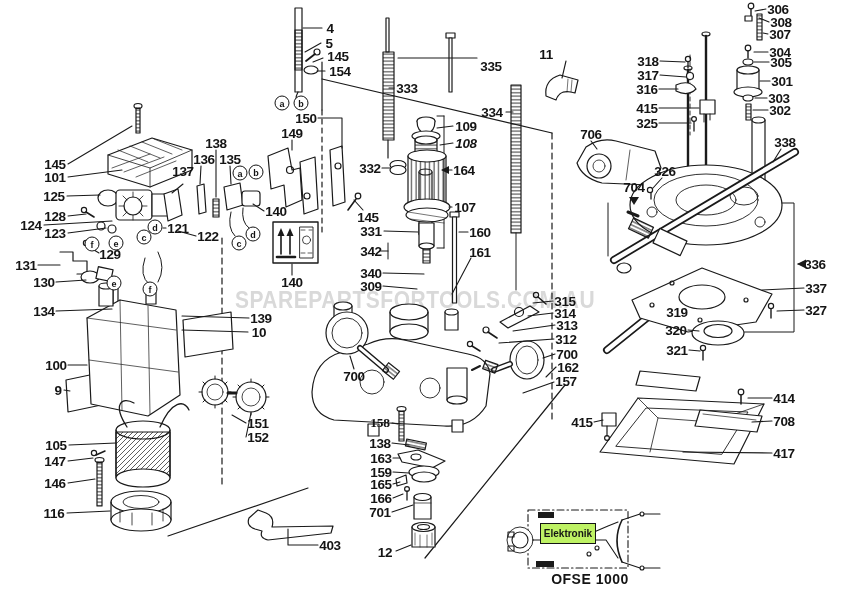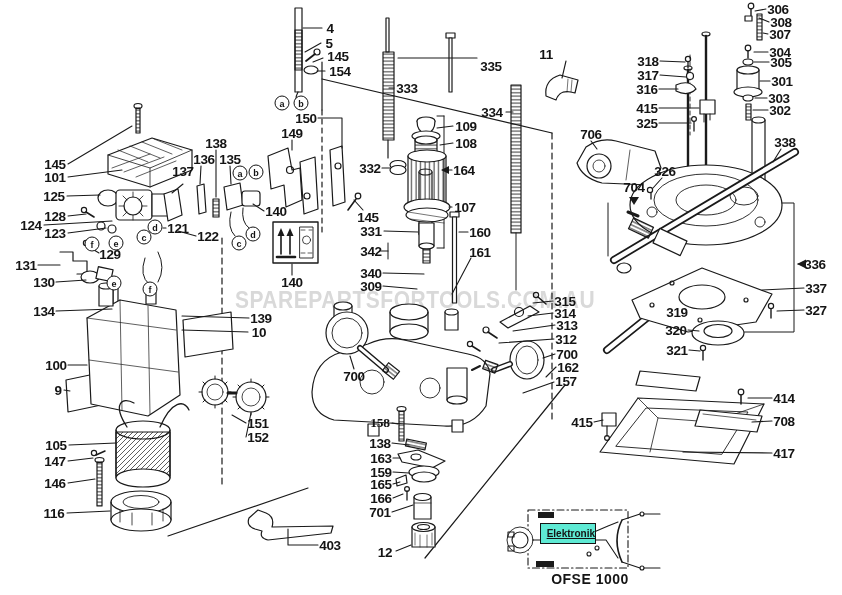--- a/index.html
+++ b/index.html
@@ -8,23 +8,23 @@
   .wm{position:absolute;z-index:1;transform:translate(-50%,-50%) scaleY(1.18);
       font:700 21px "Liberation Sans",sans-serif;letter-spacing:0.5px;white-space:nowrap;}
   svg.art{position:absolute;left:0;top:0;z-index:2;}
   .lbl{position:absolute;z-index:4;transform:translate(-50%,-50%);
        font:700 13.5px "Liberation Sans",sans-serif;color:#141414;
        letter-spacing:-0.3px;white-space:nowrap;}
   .ltr{position:absolute;z-index:4;box-sizing:border-box;width:15px;height:15px;
        border:1.6px solid #141414;border-radius:50%;background:#fff;
        transform:translate(-50%,-50%);display:flex;align-items:center;justify-content:center;
        font:700 9px "Liberation Sans",sans-serif;color:#141414;}
-  .ebox{position:absolute;z-index:5;border:1.5px solid #141414;background:#5eead4;
-        display:flex;align-items:center;justify-content:flex-end;
-        font:700 10px "Liberation Sans",sans-serif;color:#141414;text-decoration:underline;}
+  .ebox{position:absolute;z-index:5;border:1.5px solid #141414;background:#bef264;
+        display:flex;align-items:center;justify-content:center;
+        font:700 10px "Liberation Sans",sans-serif;color:#141414;}
   .model{position:absolute;z-index:5;transform:translate(-50%,-50%);
          font:700 14px "Liberation Sans",sans-serif;color:#141414;letter-spacing:0.5px;}
 </style>
 </head>
 <body>
 
 <div class="stage">
 
   <div class="wm" style="left: 415px; top: 300px; color: rgb(217, 217, 217);">SPAREPARTSFORTOOLS.COM.AU</div>
 
@@ -439,21 +439,21 @@
       <div class="lbl" style="left: 329px; top: 43px;">5</div>
       <div class="lbl" style="left: 338px; top: 56px;">145</div>
       <div class="lbl" style="left: 340px; top: 71px;">154</div>
       <div class="lbl" style="left: 306px; top: 118px;">150</div>
       <div class="lbl" style="left: 292px; top: 133px;">149</div>
       <div class="lbl" style="left: 407px; top: 88px;">333</div>
       <div class="lbl" style="left: 491px; top: 66px;">335</div>
       <div class="lbl" style="left: 492px; top: 112px;">334</div>
       <div class="lbl" style="left: 546px; top: 54px;">11</div>
       <div class="lbl" style="left: 466px; top: 126px;">109</div>
-      <div class="lbl" style="left: 466px; top: 143px;">108</div>
+      <div class="lbl" style="left: 466px; top: 143px; font-style: italic;">108</div>
       <div class="lbl" style="left: 464px; top: 170px;">164</div>
       <div class="lbl" style="left: 465px; top: 207px;">107</div>
       <div class="lbl" style="left: 370px; top: 168px;">332</div>
       <div class="lbl" style="left: 368px; top: 217px;">145</div>
       <div class="lbl" style="left: 371px; top: 231px;">331</div>
       <div class="lbl" style="left: 371px; top: 251px;">342</div>
       <div class="lbl" style="left: 371px; top: 273px;">340</div>
       <div class="lbl" style="left: 371px; top: 286px;">309</div>
       <div class="lbl" style="left: 480px; top: 232px;">160</div>
       <div class="lbl" style="left: 480px; top: 252px;">161</div>

